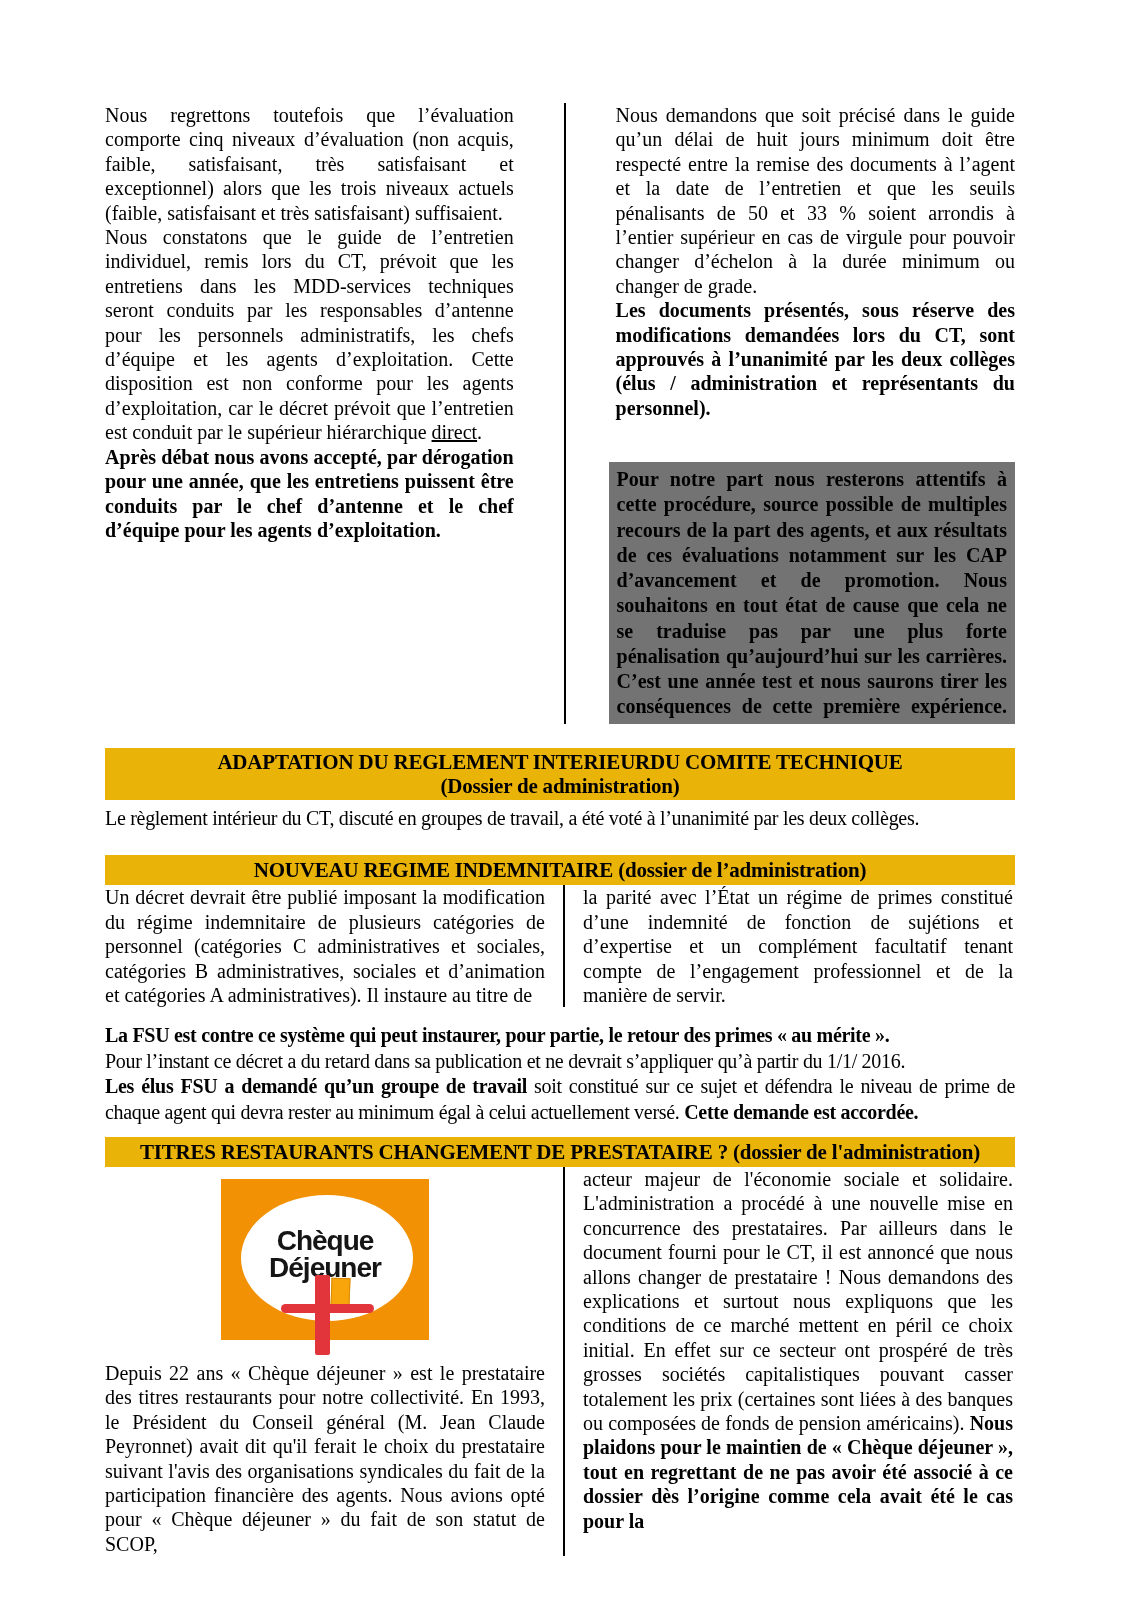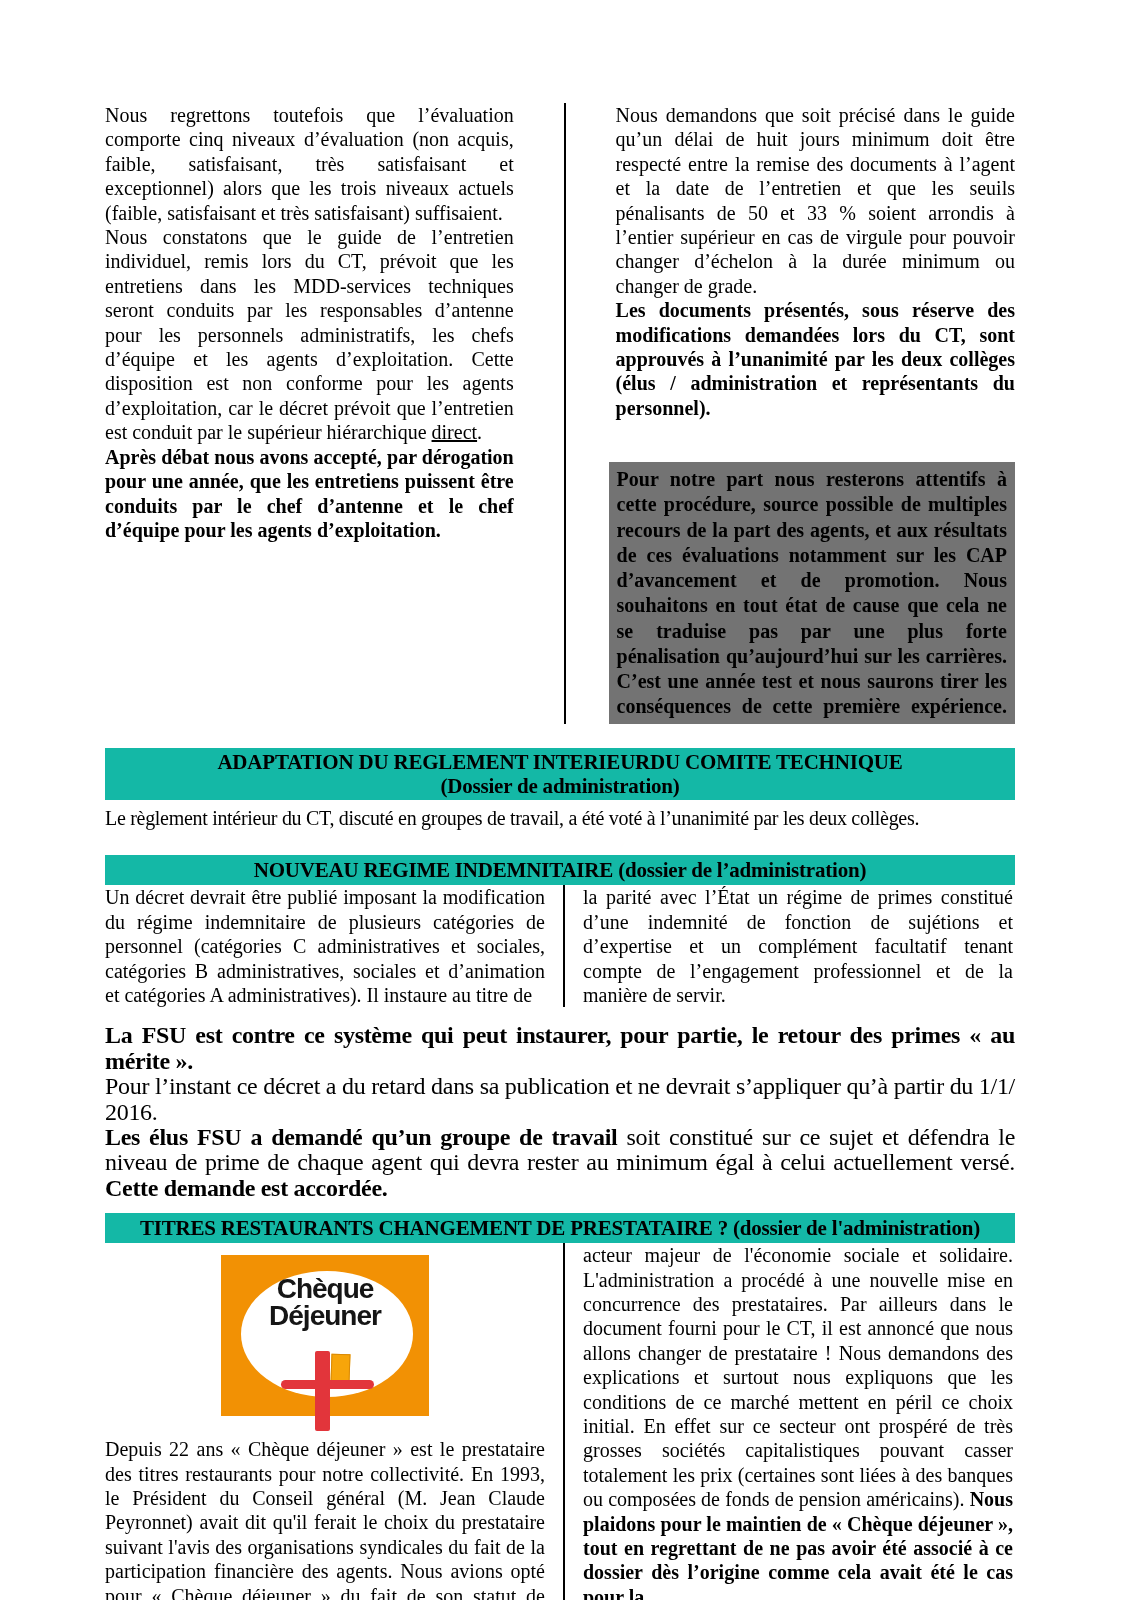--- a/index.html
+++ b/index.html
@@ -30,48 +30,48 @@
     background: #737373;
     font-weight: bold;
     margin-top: 42px; margin-left: -7px;
     padding: 5px 8px;
     line-height: 25.2px;
     text-align: justify;
     text-align-last: justify;
   }
 
   .gray-bar {
-    background: #14b8a6;
+    background: #eab308;
     font-weight: bold;
     text-align: center;
     font-size: 21px; line-height: 24px;
     padding: 2px 4px;
     letter-spacing: -0.2px;
   }
   .bar-adaptation { margin-top: 24px; }
   .para-adaptation {
     margin-top: 6px; font-size: 20px; line-height: 25px;
     letter-spacing: -0.3px;
   }
   .bar-regime { margin-top: 24px; line-height: 26px; }
 
   .fsu-block {
-    margin-top: 16px; font-size: 24px; line-height: 25.4px;
+    margin-top: 16px; font-size: 20px; line-height: 25.4px;
     letter-spacing: -0.3px; text-align: justify;
   }
   .fsu-block p { margin: 0; }
 
   .bar-titres { margin-top: 12px; line-height: 26px; }
 
   
   .logo-wrap { width: 208px; margin: 12px auto 6px auto; position: relative; height: 176px; }
   .logo-square { position: absolute; left: 0; top: 0; width: 208px; height: 161px; background: #f29104; }
   .logo-ellipse { position: absolute; left: 20px; top: 16px; width: 172px; height: 126px; background: #ffffff; border-radius: 50%; }
   .logo-text {
-    position: absolute; left: 0; top: 20px; width: 208px;
+    position: absolute; left: 0; top: 48px; width: 208px;
     text-align: center; font-family: "Liberation Sans", "DejaVu Sans", sans-serif;
     font-weight: bold; font-size: 28px; line-height: 27px; color: #151515;
     letter-spacing: -1px;
   }
   .logo-bar-v { position: absolute; left: 94px; top: 96px; width: 15px; height: 80px; background: #e2353b; border-radius: 2px; }
   .logo-flag  { position: absolute; left: 110px; top: 99px; width: 17px; height: 26px; background: #f7a50a; border: 1px solid #d98a07; transform: rotate(2deg); }
   .logo-bar-h { position: absolute; left: 60px; top: 125px; width: 93px; height: 9px; background: #e2353b; border-radius: 5px; }
 
   .titres-left-text { margin-top: 6px; }
 </style>

